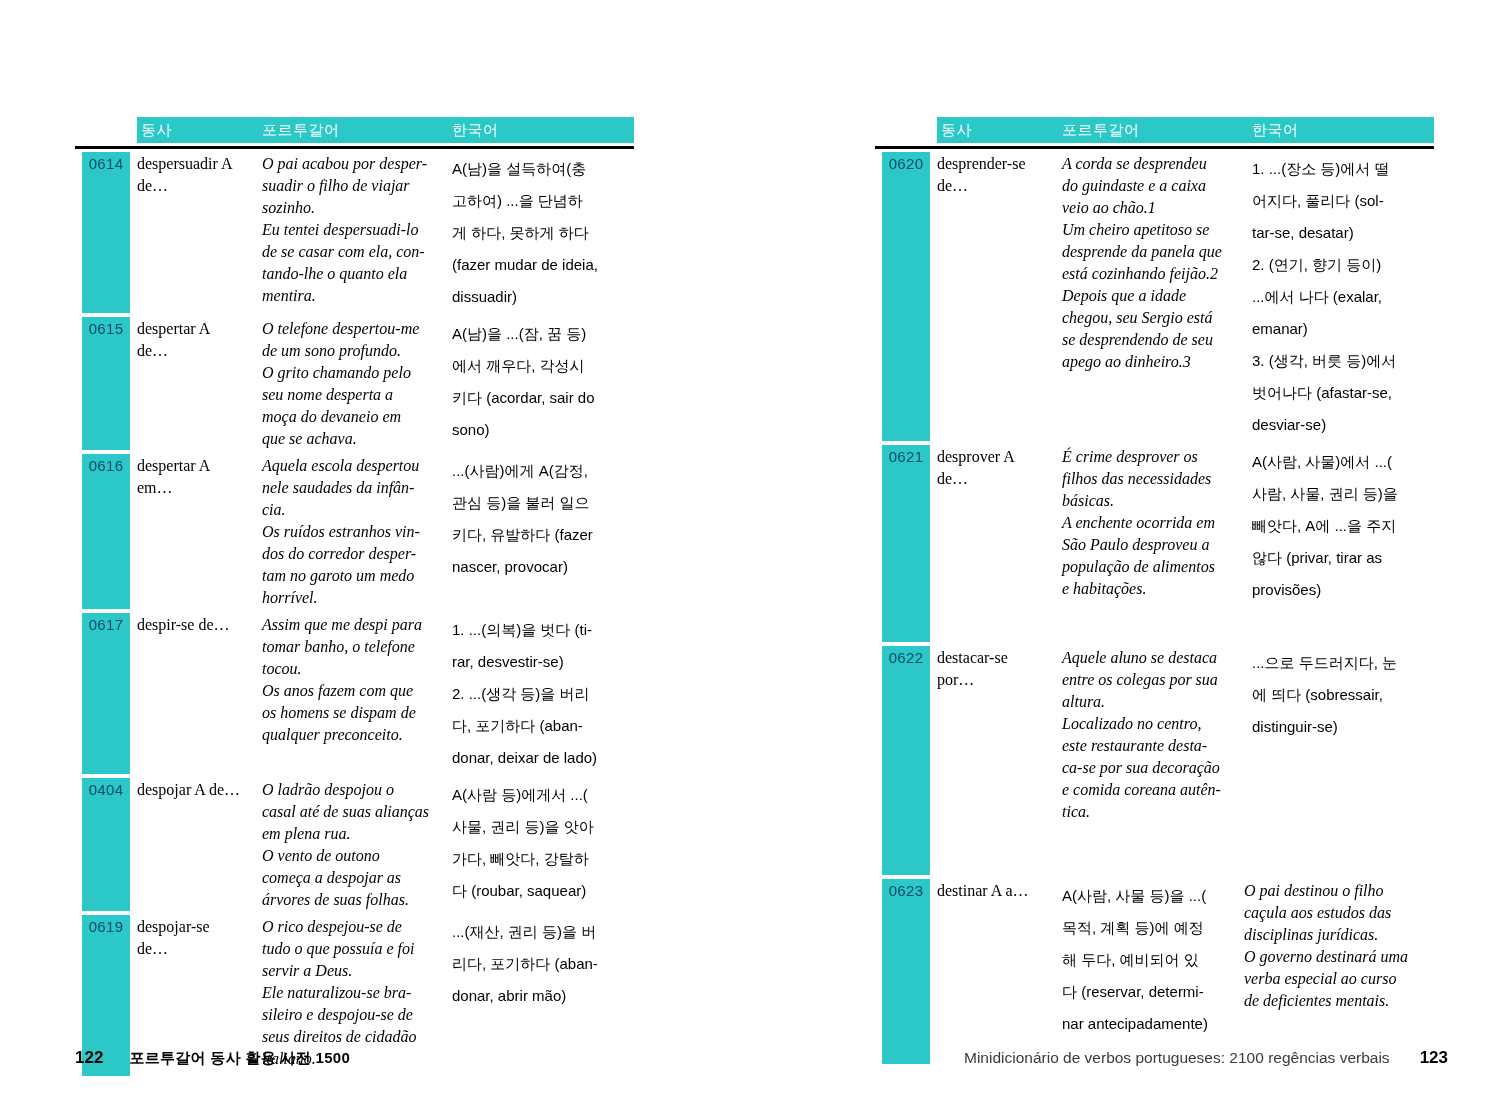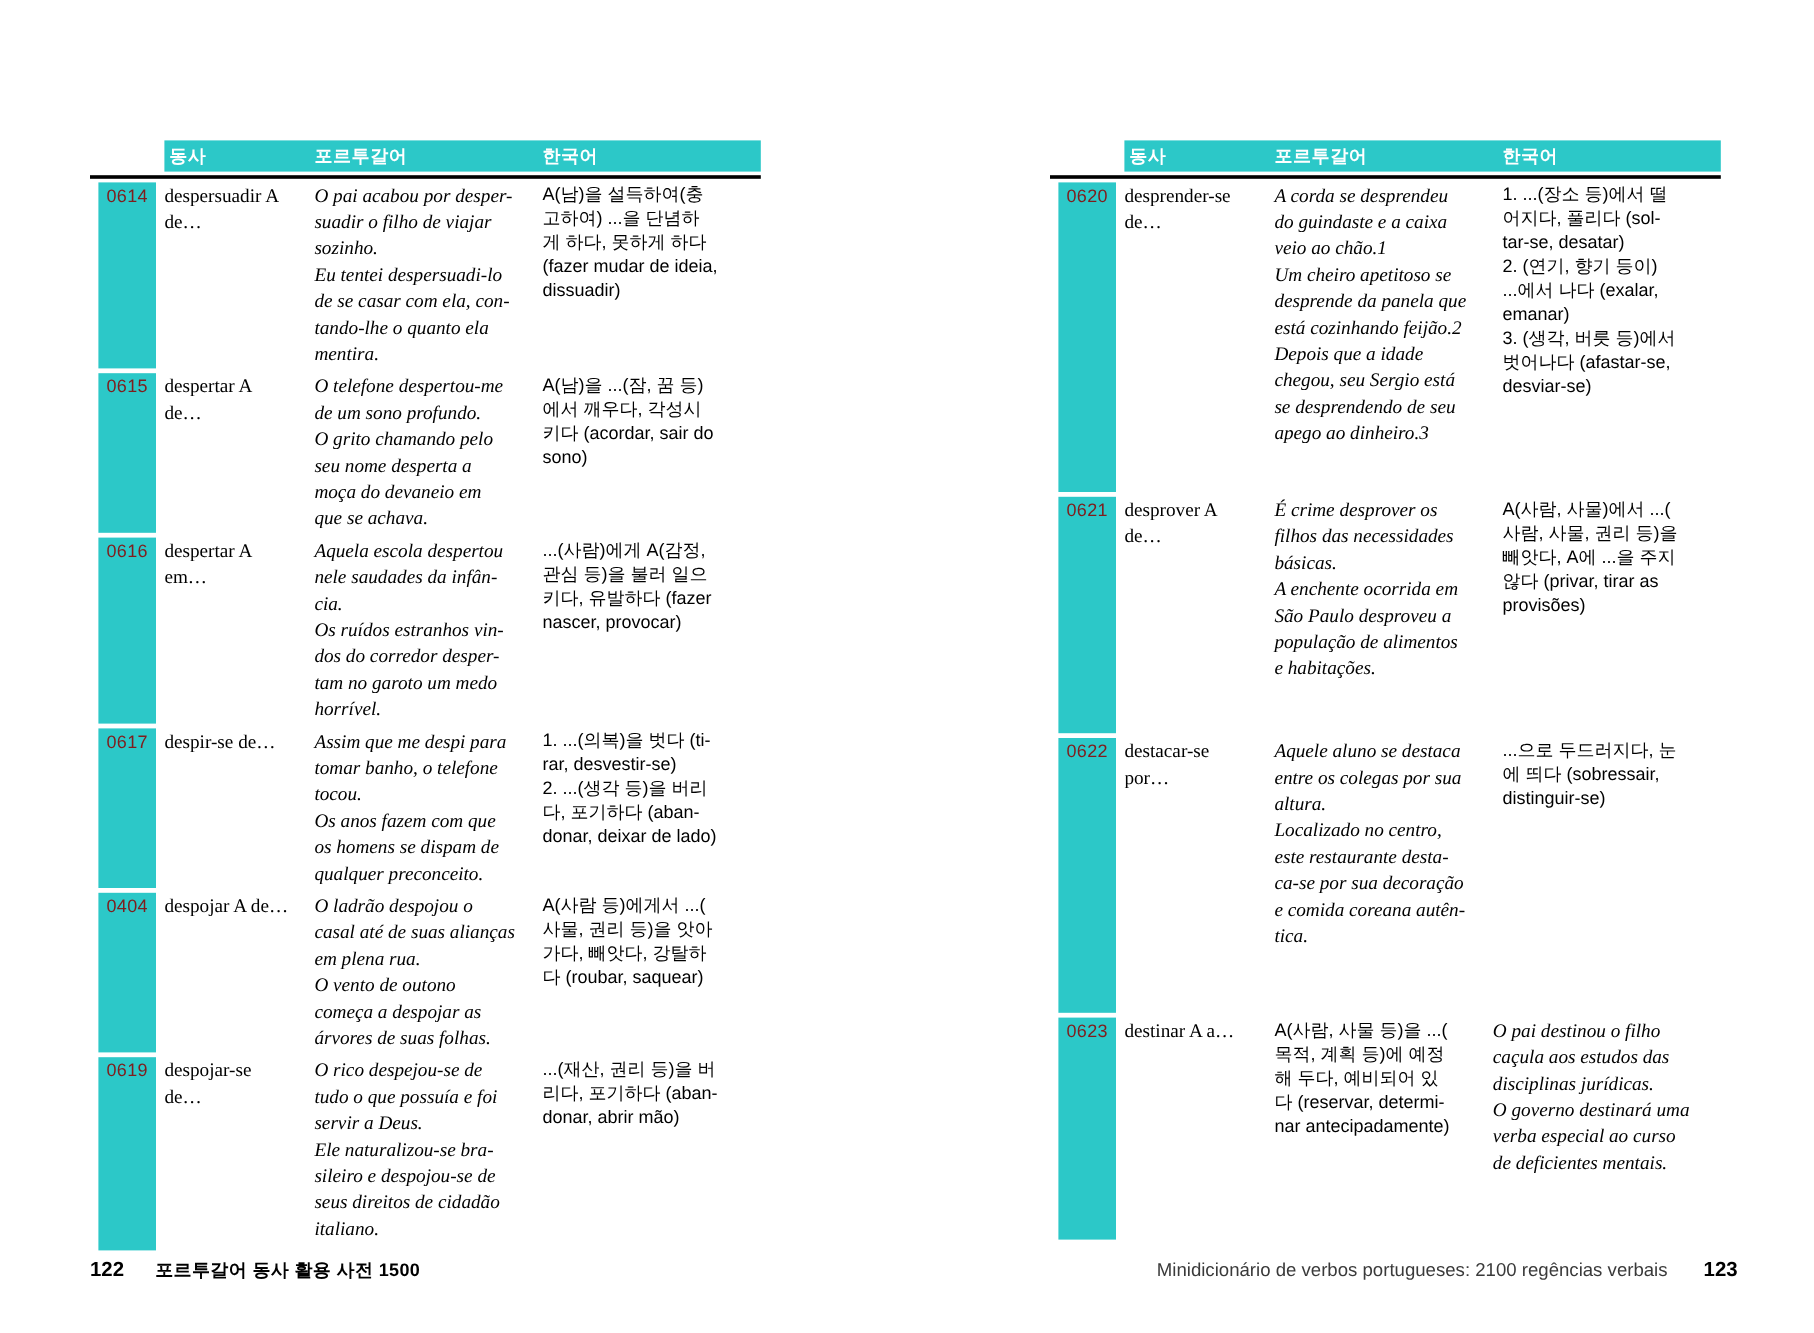--- a/index.html
+++ b/index.html
@@ -17,49 +17,49 @@
   .page.right{left:756px;}
 
   .vtable{position:absolute;top:117px;width:552px;}
   .page.left  .vtable{left:82px;}
   .page.right .vtable{left:126px;}
 
   .thead{
     display:flex;align-items:center;
     margin-left:55px;height:26px;
     background:var(--teal);color:#fff;
-    font-size:15px;letter-spacing:0.5px;font-weight:bold;
+    font-size:15px;letter-spacing:0.5px;
   }
   .hcell{box-sizing:border-box;flex:none;}
   .h-verb{width:125px;padding-left:4px;}
   .h-pt{width:190px;}
   .h-ko{width:182px;}
 
   .hline{height:3px;background:#000;margin:3px 0 0 -7px;width:559px;}
   .rows{margin-top:3px;}
 
   .entry-row{display:flex;margin-bottom:4px;align-items:stretch;}
   .cell{box-sizing:border-box;flex:none;}
   .num{
     width:48px;margin-right:7px;
-    background:var(--teal);color:#7f1d1d;
+    background:var(--teal);color:#0c4a6e;
     text-align:center;padding-top:3px;
     font-size:15px;letter-spacing:0.3px;
   }
   .verb,.pt{
     font-family:"Liberation Serif","DejaVu Serif",serif;
     font-size:16px;line-height:22px;
     white-space:pre-line;
     padding-top:1px;
   }
   .verb{width:125px;padding-right:8px;}
   .pt{width:190px;padding-right:5px;font-style:italic;}
   .ko{
     width:182px;
-    font-size:15px;line-height:20px;
+    font-size:15px;line-height:32px;
     white-space:pre-line;
     padding-top:1px;
   }
 
   .footer{position:absolute;top:1048px;display:flex;align-items:baseline;}
   .footer-left{left:75px;}
   .footer-right{right:64px;}
   .pnum{font-weight:bold;font-size:17px;color:#000;}
   .ftitle-ko{margin-left:26px;font-weight:bold;font-size:15px;letter-spacing:0.3px;}
   .ftitle-pt{margin-right:30px;font-size:15.5px;color:#3a3a3a;}

